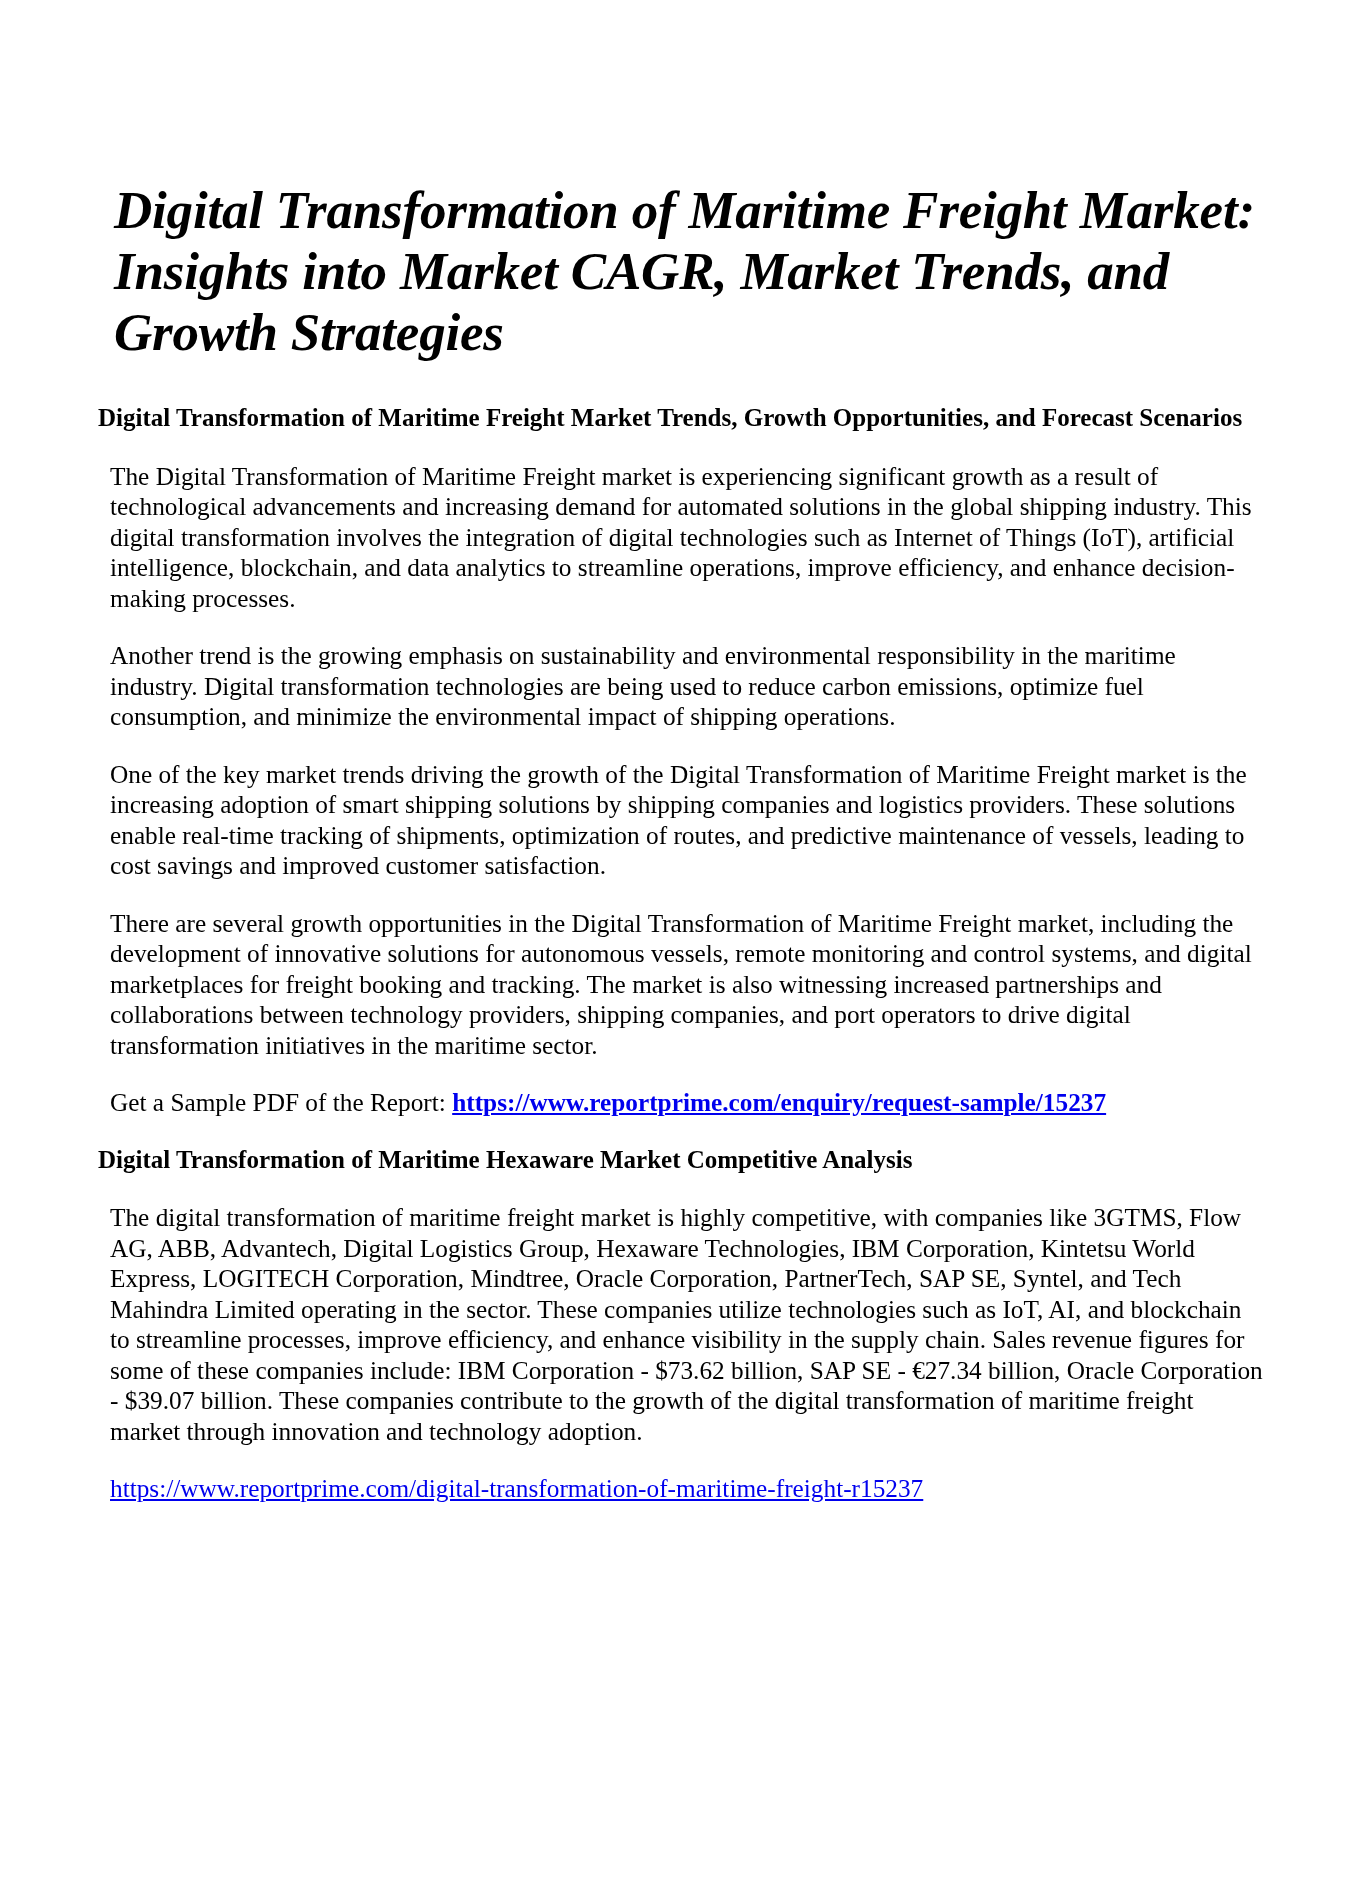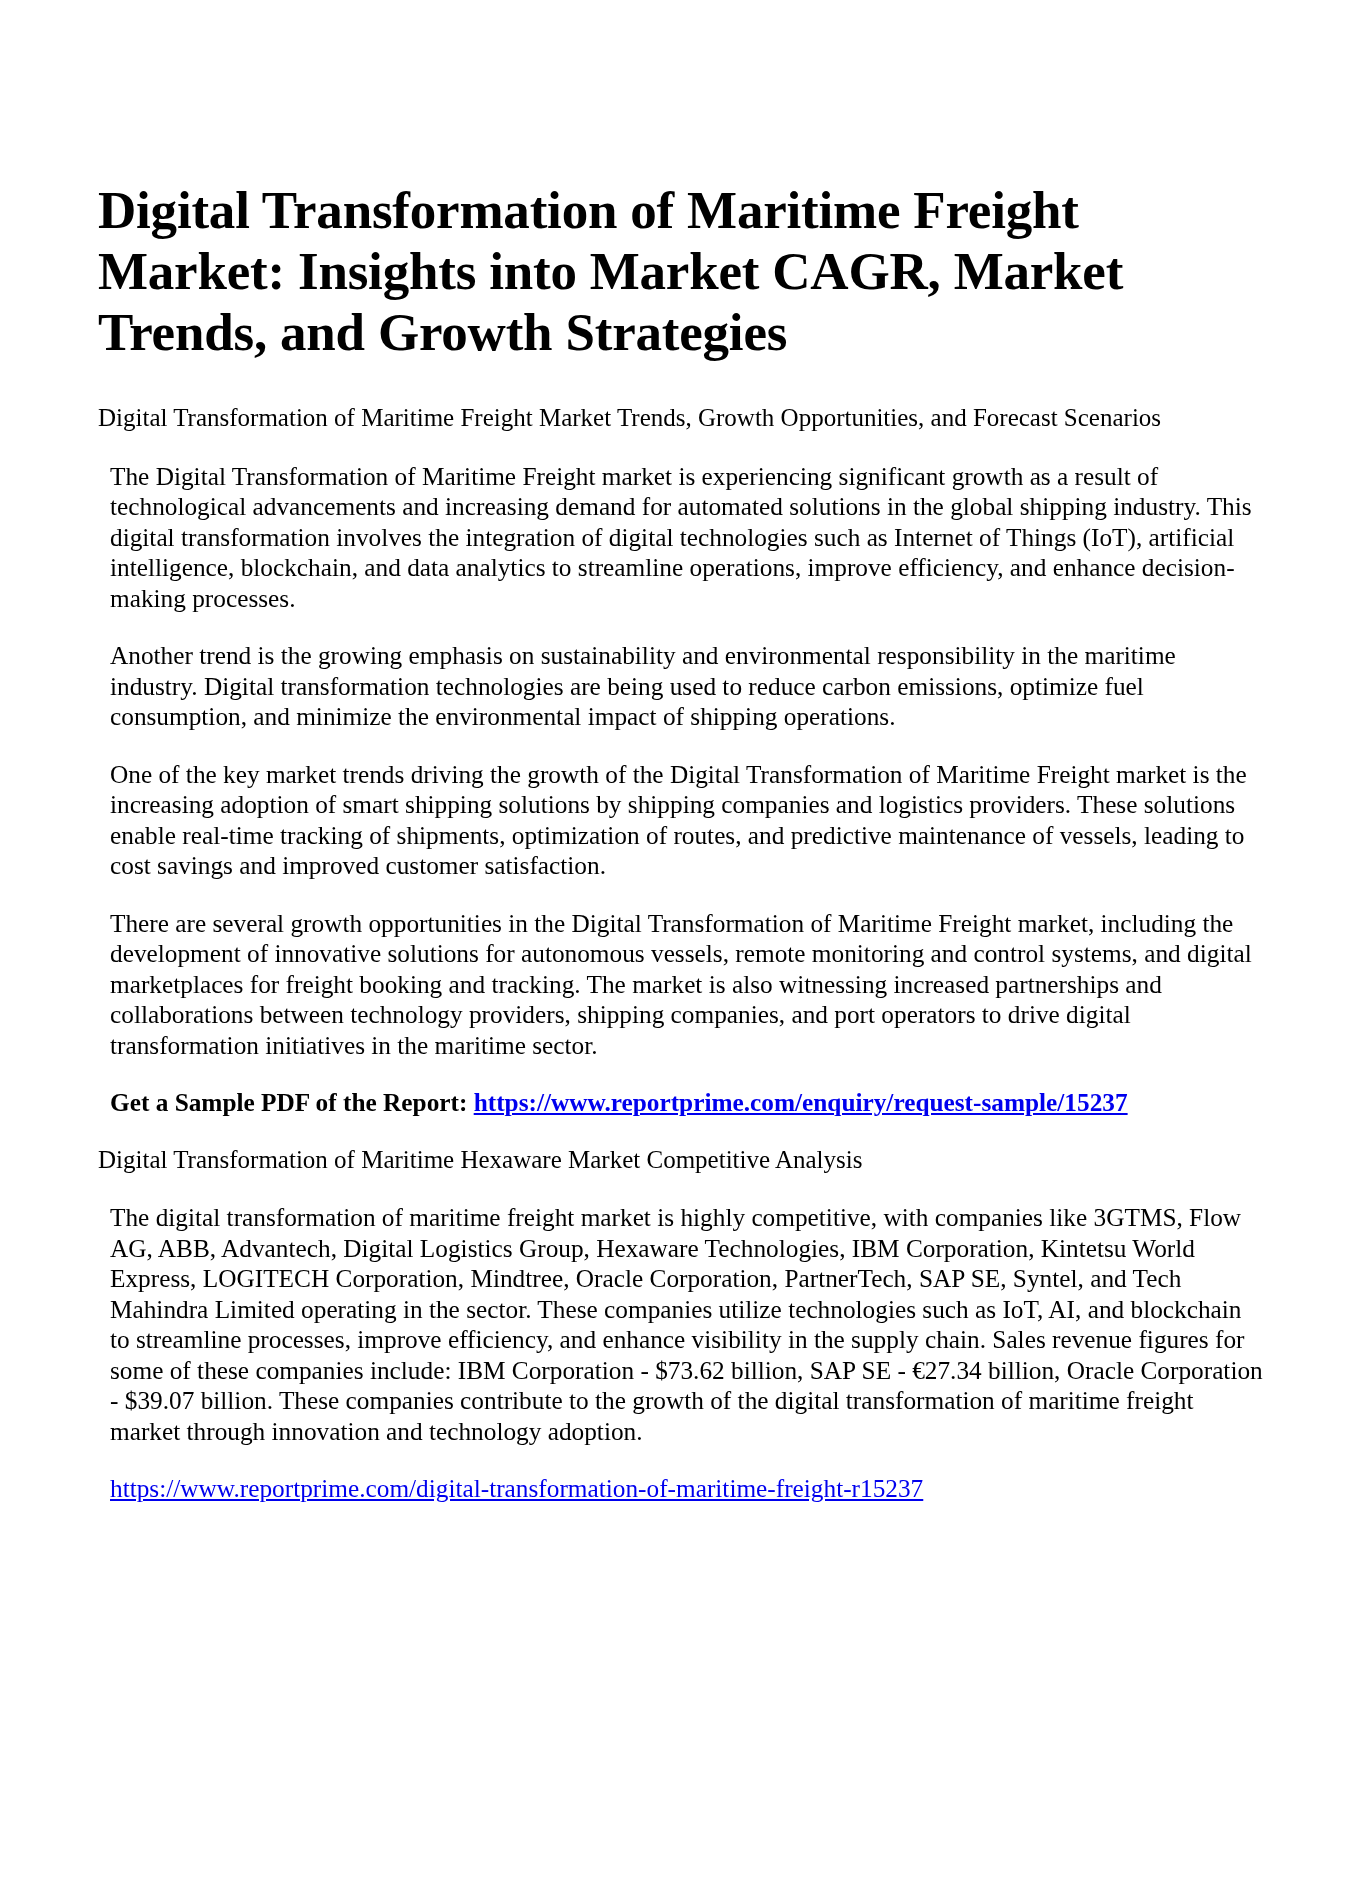--- a/index.html
+++ b/index.html
@@ -1,22 +1,22 @@
 <!DOCTYPE html>
 <html><head>
 <meta charset="utf-8">
 <style>
   html, body { margin: 0; padding: 0; background: #ffffff; }
   body { width: 1345px; height: 1903px; position: relative; overflow: hidden;
          font-family: "Liberation Serif", "DejaVu Serif", serif; color: #000; }
   .page { position: absolute; left: 98px; top: 180px; width: 1166px; }
-  h1 { font-size: 53px; line-height: 61px; font-weight: bold; margin: 0 0 40px 0; letter-spacing: -0.2px; }
-  h2 { font-size: 25px; line-height: 30.5px; font-weight: normal; margin: 0 0 27px 0; }
+  h1 { font-size: 53px; line-height: 61px; font-weight: bold; margin: 0 0 40px 16px; letter-spacing: -0.2px; font-style: italic; }
+  h2 { font-size: 25px; line-height: 30.5px; font-weight: bold; margin: 0 0 27px 0; }
   p { font-size: 25.3px; line-height: 30.5px; margin: 0 0 27px 12px; }
-  .bold { font-weight: bold; }
+  .bold { font-weight: normal; }
   a { color: #0000ee; text-decoration: underline; }
   a.bold { font-weight: bold; }
 </style>
 </head>
 <body>
 
 <div class="page">
   <h1>Digital Transformation of Maritime Freight Market: Insights into Market CAGR, Market Trends, and Growth Strategies</h1>
 
   <h2>Digital Transformation of Maritime Freight Market Trends, Growth Opportunities, and Forecast Scenarios</h2>

